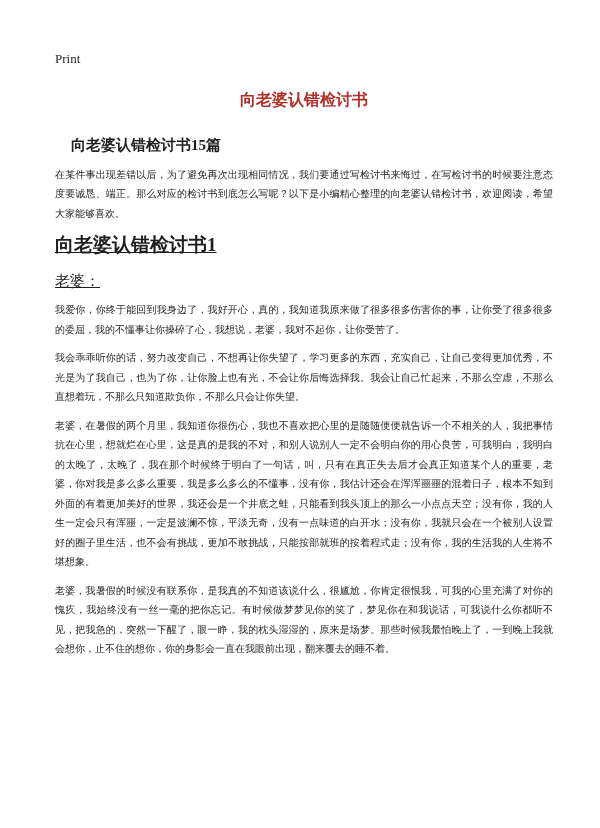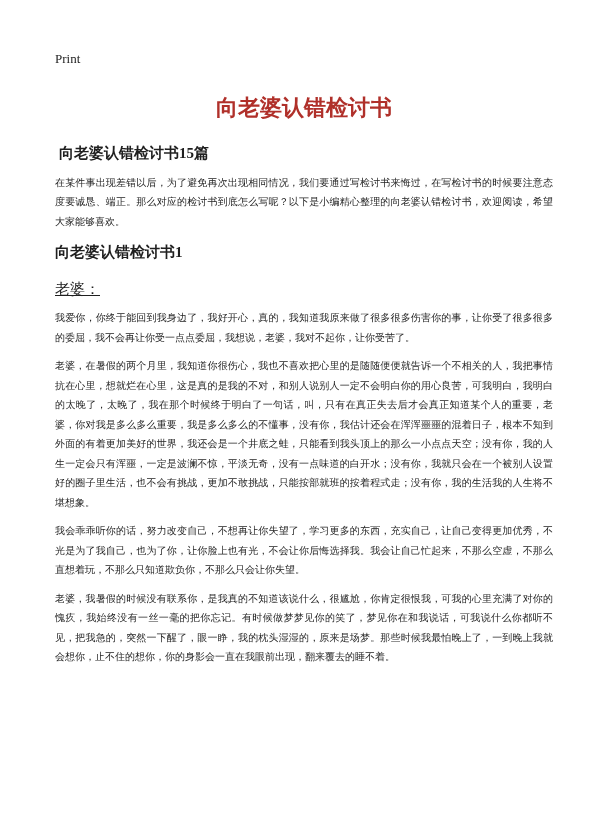--- a/index.html
+++ b/index.html
@@ -19,38 +19,39 @@
   }
   .print-link {
     font-size: 13px;
     line-height: 16px;
     color: #1f1f1f;
     text-decoration: none;
     display: inline-block;
     margin-top: 8px;
   }
   .doc-title {
-    margin: 28px 0 0 0;
-    font-size: 22px;
+    margin: 20px 0 0 0;
+    font-size: 16px;
     line-height: 26px;
     font-weight: 700;
     text-align: center;
     
   }
   .doc-subtitle {
-    margin: 23px 0 9px 4px;
+    margin: 23px 0 9px 16px;
     font-size: 15px;
     line-height: 19.5px;
     font-weight: 700;
   }
   .section-heading {
     margin: 12px 0 17px 0;
-    font-size: 15px;
+    font-size: 19px;
     line-height: 19.5px;
     font-weight: 700;
+    text-decoration: underline;
   }
   .para {
     margin: 9px 0;
     font-size: 10px;
     line-height: 19.5px;
     text-align: justify;
     text-justify: inter-character;
     word-break: break-all;
   }
   .salutation {
@@ -71,22 +72,22 @@
   <h1 class="doc-title" style="color: rgb(176, 48, 42);">向老婆认错检讨书</h1>
 
   <p class="doc-subtitle">向老婆认错检讨书15篇</p>
 
   <p class="para">在某件事出现差错以后，为了避免再次出现相同情况，我们要通过写检讨书来悔过，在写检讨书的时候要注意态度要诚恳、端正。那么对应的检讨书到底怎么写呢？以下是小编精心整理的向老婆认错检讨书，欢迎阅读，希望大家能够喜欢。</p>
 
   <h2 class="section-heading">向老婆认错检讨书1</h2>
 
   <p class="salutation">老婆：</p>
 
-  <p class="para">我爱你，你终于能回到我身边了，我好开心，真的，我知道我原来做了很多很多伤害你的事，让你受了很多很多的委屈，我不会再让你受一点点委屈，我想说，老婆，我对不起你，让你受苦了。</p>
+  <p class="para">我爱你，你终于能回到我身边了，我好开心，真的，我知道我原来做了很多很多伤害你的事，让你受了很多很多的委屈，我的不懂事让你操碎了心，我想说，老婆，我对不起你，让你受苦了。</p>
 
 
+  <p class="para">我会乖乖听你的话，努力改变自己，不想再让你失望了，学习更多的东西，充实自己，让自己变得更加优秀，不光是为了我自己，也为了你，让你脸上也有光，不会让你后悔选择我。我会让自己忙起来，不那么空虚，不那么直想着玩，不那么只知道欺负你，不那么只会让你失望。</p>
+
   <p class="para">老婆，在暑假的两个月里，我知道你很伤心，我也不喜欢把心里的是随随便便就告诉一个不相关的人，我把事情抗在心里，想就烂在心里，这是真的是我的不对，和别人说别人一定不会明白你的用心良苦，可我明白，我明白的太晚了，太晚了，我在那个时候终于明白了一句话，叫，只有在真正失去后才会真正知道某个人的重要，老婆，你对我是多么多么重要，我是多么多么的不懂事，没有你，我估计还会在浑浑噩噩的混着日子，根本不知到外面的有着更加美好的世界，我还会是一个井底之蛙，只能看到我头顶上的那么一小点点天空；没有你，我的人生一定会只有浑噩，一定是波澜不惊，平淡无奇，没有一点味道的白开水；没有你，我就只会在一个被别人设置好的圈子里生活，也不会有挑战，更加不敢挑战，只能按部就班的按着程式走；没有你，我的生活我的人生将不堪想象。</p>
-
-  <p class="para">我会乖乖听你的话，努力改变自己，不想再让你失望了，学习更多的东西，充实自己，让自己变得更加优秀，不光是为了我自己，也为了你，让你脸上也有光，不会让你后悔选择我。我会让自己忙起来，不那么空虚，不那么直想着玩，不那么只知道欺负你，不那么只会让你失望。</p>
 
   <p class="para">老婆，我暑假的时候没有联系你，是我真的不知道该说什么，很尴尬，你肯定很恨我，可我的心里充满了对你的愧疚，我始终没有一丝一毫的把你忘记。有时候做梦梦见你的笑了，梦见你在和我说话，可我说什么你都听不见，把我急的，突然一下醒了，眼一睁，我的枕头湿湿的，原来是场梦。那些时候我最怕晚上了，一到晚上我就会想你，止不住的想你，你的身影会一直在我眼前出现，翻来覆去的睡不着。</p>
 
 </div>
 
 </body></html>

